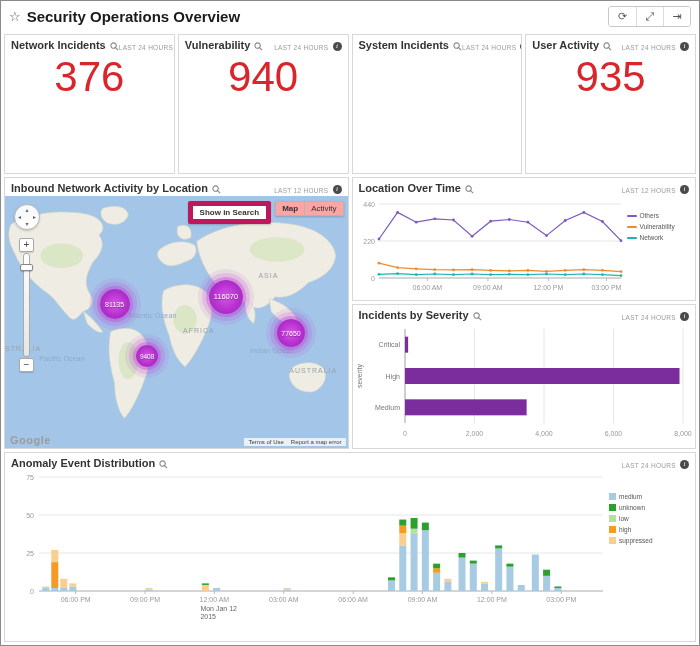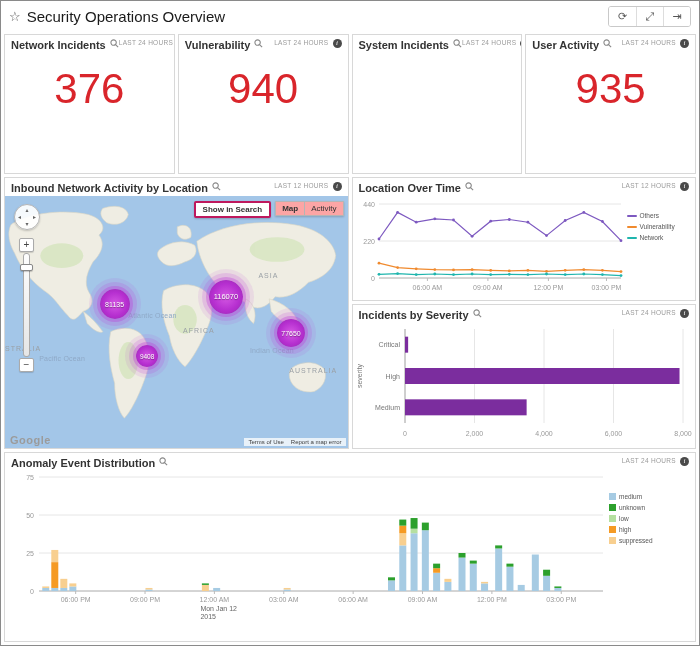--- a/index.html
+++ b/index.html
@@ -2,40 +2,40 @@
 <html><head>
 <meta charset="utf-8">
 <style>
   * { box-sizing: border-box; margin: 0; padding: 0; }
   body { background:#fff; font-family:"Liberation Sans", sans-serif; }
   .page { width:700px; height:646px; border:1px solid #8a8a8a; background:#fff; display:flex; flex-direction:column; }
 
   
   .hdr { flex:0 0 30px; display:flex; align-items:center; padding:0 8px; background:#fff; }
   .star { font-size:13px; color:#555; margin-right:6px; cursor:pointer; }
-  .title { font-size:15px; font-weight:normal; color:#1a1a1a; }
+  .title { font-size:15px; font-weight:bold; color:#1a1a1a; }
   .tools { margin-left:auto; display:flex; border:1px solid #c9c9c9; border-radius:3px; overflow:hidden; }
   .tool { width:27px; height:19px; display:flex; align-items:center; justify-content:center; font-size:11px; color:#555; border-left:1px solid #ddd; background:#fff; cursor:pointer; }
   .tool:first-child { border-left:none; }
 
   
   .dash { flex:1; display:flex; flex-direction:column; gap:3px; padding:3px; background:#fff; overflow:hidden; }
   .row1 { flex:0 0 140px; display:grid; grid-template-columns:repeat(4,1fr); gap:3px; }
   .row2 { flex:0 0 272px; display:grid; grid-template-columns:1fr 1fr; gap:3px; }
   .rcol { display:flex; flex-direction:column; gap:3px; }
   .row3 { flex:1; display:flex; }
 
   .panel { background:#fff; border:1px solid #d8d8d8; display:flex; flex-direction:column; overflow:hidden; }
-  .phead { flex:0 0 auto; display:flex; align-items:flex-start; padding:4px 6px 2px; }
+  .phead { flex:0 0 auto; display:flex; align-items:flex-end; padding:4px 6px 2px; }
   .ptitle { font-size:11px; font-weight:bold; color:#333; white-space:nowrap; }
   .mag { margin-left:4px; flex:0 0 auto; cursor:pointer; }
   .range { margin-left:auto; font-size:6.5px; color:#9a9a9a; letter-spacing:.3px; white-space:nowrap; }
   .info { flex:0 0 auto; width:9px; height:9px; margin-left:4px; border-radius:50%; background:#4a4a4a; color:#fff; font-size:7px; line-height:9px; text-align:center; font-family:"Liberation Serif", serif; font-style:italic; cursor:pointer; }
 
-  .kpi-val { margin-top:12px; text-align:center; font-size:42px; color:#d9252b; cursor:pointer; }
+  .kpi-val { text-align:center; font-size:42px; color:#d9252b; cursor:pointer; }
 
   
   .map-body { flex:1; position:relative; background:#a3c6e8; overflow:hidden; }
   .world { position:absolute; inset:0; width:100%; height:100%; }
   .gl { position:absolute; font-size:7px; color:#9aa0a6; letter-spacing:1px; white-space:nowrap; }
   .gl-ocean { color:#8fa9c7; letter-spacing:.2px; }
   .gl-asia { left:74%; top:30%; }
   .gl-africa { left:52%; top:52%; }
   .gl-aus { left:83%; top:68%; }
   .gl-straya { left:0; top:59%; }
@@ -58,21 +58,21 @@
   .pan .pd { bottom:2px; left:50%; transform:translateX(-50%); }
   .pan .pl { left:3px; top:50%; transform:translateY(-50%); }
   .pan .pr { right:3px; top:50%; transform:translateY(-50%); }
 
   .zoomctl { position:absolute; left:14px; top:42px; width:15px; }
   .zbtn { width:15px; height:14px; background:#fff; border:1px solid #aaa; border-radius:2px; font-size:10px; line-height:11px; text-align:center; color:#444; box-shadow:0 1px 1px rgba(0,0,0,.15); cursor:pointer; }
   .ztrack { width:7px; height:104px; margin:1px auto; background:linear-gradient(180deg,#fdfdfd,#e6e6e6); border:1px solid #aaa; border-radius:3px; position:relative; cursor:pointer; }
   .zhandle { position:absolute; left:-4px; top:10px; width:13px; height:7px; background:#fff; border:1px solid #888; border-radius:2px; box-shadow:0 1px 1px rgba(0,0,0,.2); cursor:grab; }
 
   .mapbtns { position:absolute; top:5px; right:4px; display:flex; gap:4px; align-items:flex-start; }
-  .sis-btn { font-size:8px; font-weight:bold; color:#333; padding:2px 7px; background:#fff; border:2px solid #be185d; border-radius:2px; box-shadow:0 1px 2px rgba(0,0,0,.2); cursor:pointer; white-space:nowrap; }
+  .sis-btn { font-size:8px; font-weight:bold; color:#333; padding:2px 7px; background:#fff; border:5px solid #be185d; border-radius:2px; box-shadow:0 1px 2px rgba(0,0,0,.2); cursor:pointer; white-space:nowrap; }
   .mtype { display:flex; box-shadow:0 1px 2px rgba(0,0,0,.2); }
   .gbtn { font-size:8px; color:#333; padding:2px 6px; background:#fca5a5; border:1px solid #b5b5b5; cursor:pointer; white-space:nowrap; }
   .gbtn.sel { font-weight:bold; }
   .gbtn + .gbtn { border-left:none; }
 
   .glogo { position:absolute; left:5px; bottom:2px; font-size:11px; font-weight:bold; letter-spacing:.5px; color:#9b9b9b; cursor:pointer; }
   .map-attr { position:absolute; right:2px; bottom:2px; display:flex; gap:7px; font-size:6px; color:#3c3c3c; background:rgba(255,255,255,.75); padding:1px 4px; }
   .map-attr span { cursor:pointer; }
 
   

